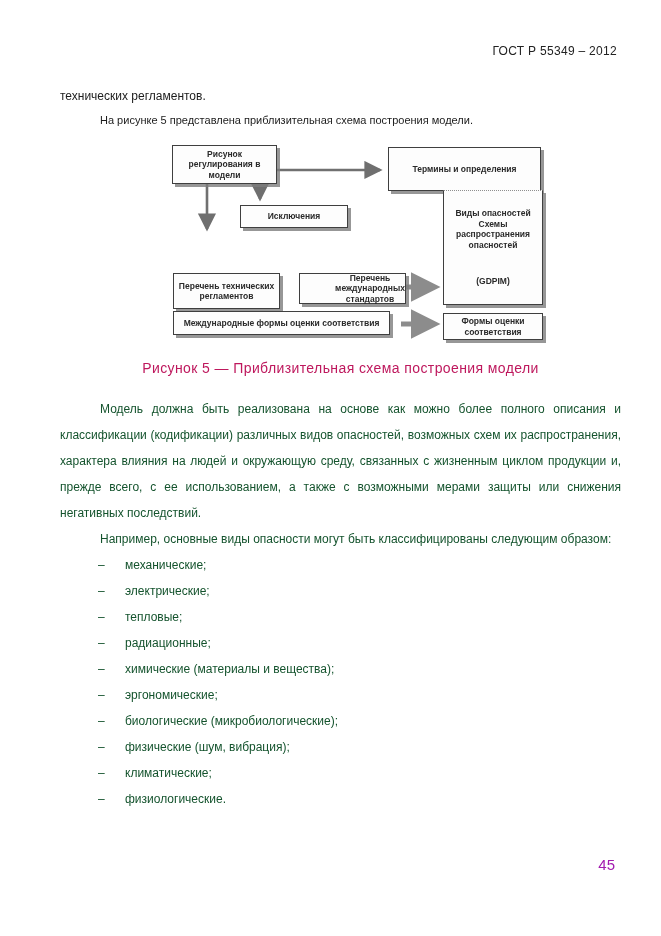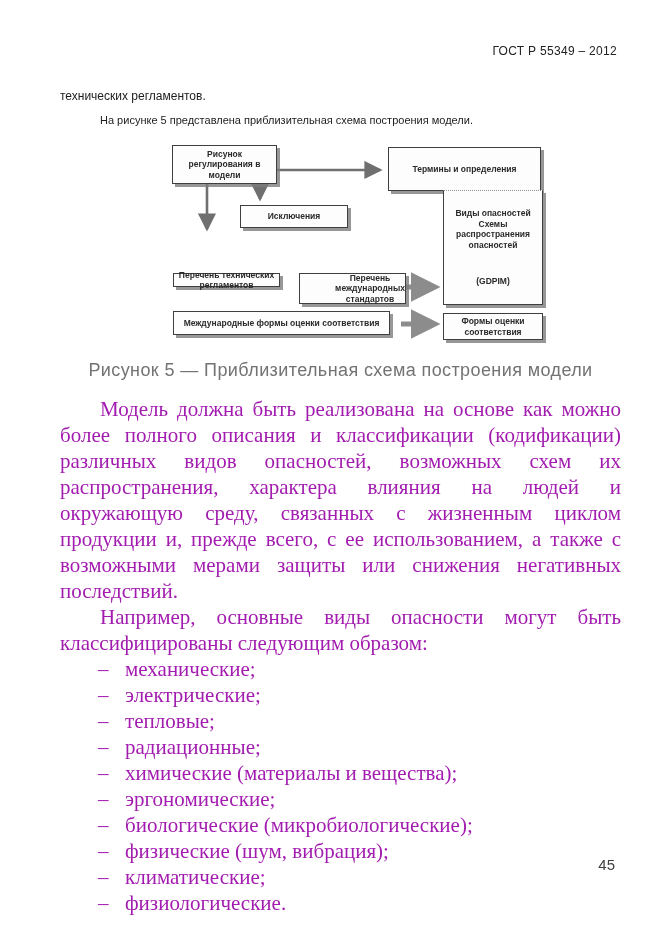--- a/index.html
+++ b/index.html
@@ -34,43 +34,43 @@
   .box-exclusions{left:70px;top:62px;width:108px;height:23px;text-align:center;}
   .box-class{left:3px;top:92px;width:105px;height:30px;}
   .box-hazards{
     left:273px;top:47px;width:100px;height:115px;
     flex-direction:column;justify-content:flex-start;
     border-top:1.6px dotted #8f8f8f;
   }
   .box-hazards .hz1{margin-top:16px;}
   .box-hazards .hz2{}
   .box-hazards .hz3{margin-top:26px;}
-  .box-techregs{left:3px;top:130px;width:107px;height:14px;}
+  .box-techregs{left:3px;top:130px;width:107px;height:36px;}
   .box-intlstd{left:129px;top:130px;width:107px;height:31px;padding-left:37px;}
   .box-intlforms{left:3px;top:168px;width:217px;height:24px;}
   .box-forms{left:273px;top:170px;width:100px;height:27px;}
   .arrows{position:absolute;inset:0;width:378px;height:205px;}
 
   .caption{
     position:absolute;top:360px;left:60px;width:561px;
-    text-align:center;font-size:18px;letter-spacing:.4px;color:#737373;
+    text-align:center;font-size:14px;letter-spacing:.4px;color:#be185d;
   }
 
   
   .bodytext{
     position:absolute;top:396px;left:60px;width:561px;
-    font-size:21px;line-height:26px;color:#a21caf;font-family:Liberation Serif, serif;
+    font-size:12px;line-height:26px;color:#14532d;
   }
   .bodytext p{margin:0;text-align:justify;text-indent:40px;}
   .hazlist{margin:0;padding:0;list-style:none;}
   .hazlist li{display:flex;padding-left:38px;line-height:26px;}
   .hazlist .dash{width:27px;flex:0 0 27px;}
   .pagenum{
     position:absolute;top:856px;right:46px;
-    font-size:15px;color:#404040;
+    font-size:15px;color:#a21caf;
   }
 </style>
 </head>
 <body>
 
 <div class="page">
 
   <div class="header">ГОСТ Р 55349 – 2012</div>
 
   <div class="intro1">технических регламентов.</div>

